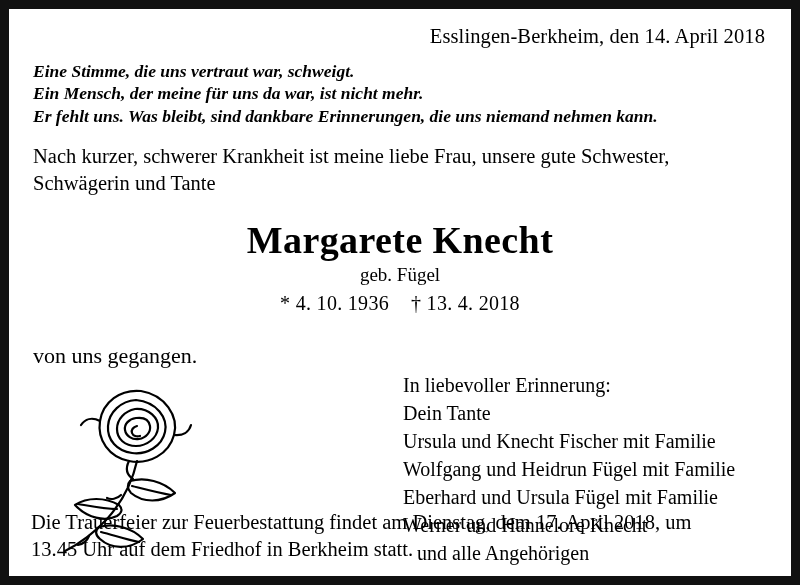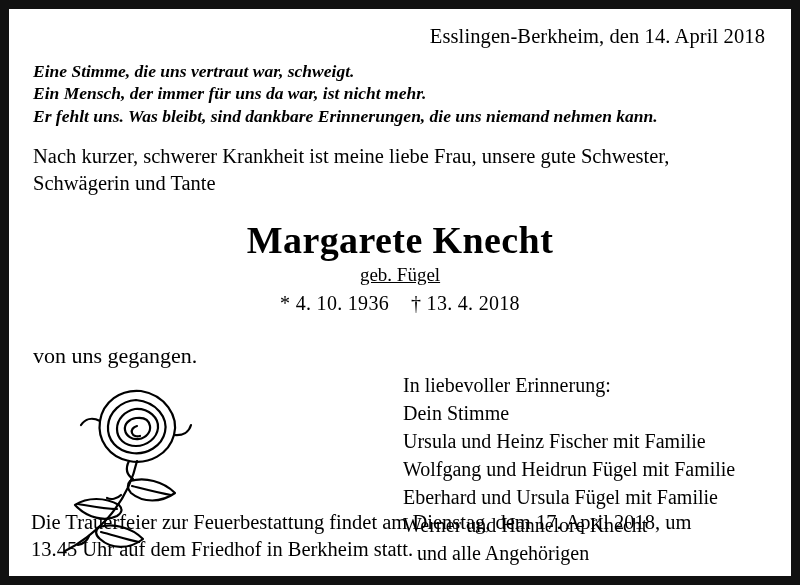--- a/index.html
+++ b/index.html
@@ -56,21 +56,20 @@
   .deceased-name {
     font-size: 38px;
     font-weight: bold;
     letter-spacing: 0.4px;
     line-height: 1.05;
   }
   .born-name {
     font-size: 19px;
     margin-top: 4px;
     line-height: 1.1;
-    text-decoration: underline;
   }
   .dates {
     font-size: 20px;
     margin-top: 6px;
     letter-spacing: 0.3px;
   }
   .dates .cross {
     margin-left: 22px;
   }
   .gone {
@@ -114,21 +113,21 @@
 </style>
 </head>
 <body>
 
 <div class="obituary">
 
   <div class="place-date">Esslingen-Berkheim, den 14. April 2018</div>
 
   <div class="verse">
     <div>Eine Stimme, die uns vertraut war, schweigt.</div>
-    <div>Ein Mensch, der immer für uns da war, ist nicht mehr.</div>
+    <div>Ein Mensch, der meine für uns da war, ist nicht mehr.</div>
     <div>Er fehlt uns. Was bleibt, sind dankbare Erinnerungen, die uns niemand nehmen kann.</div>
   </div>
 
   <div class="intro">
     <div>Nach kurzer, schwerer Krankheit ist meine liebe Frau, unsere gute Schwester,</div>
     <div>Schwägerin und Tante</div>
   </div>
 
   <div class="name-block">
     <div class="deceased-name">Margarete Knecht</div>
@@ -165,22 +164,22 @@
         <path d="M62 154 C76 150 94 154 106 166 C92 177 74 176 63 166 C58 162 58 157 62 154 Z"></path>
         <path d="M64 159 C76 162 91 167 102 169"></path>
 
         <path d="M84 122 C80 126 74 127 70 125"></path>
         <path d="M52 163 C50 168 46 171 41 172"></path>
       </g>
     </svg>
 
     <div class="mourners">
       <div>In liebevoller Erinnerung:</div>
-      <div>Dein Stimme</div>
-      <div>Ursula und Heinz Fischer mit Familie</div>
+      <div>Dein Tante</div>
+      <div>Ursula und Knecht Fischer mit Familie</div>
       <div>Wolfgang und Heidrun Fügel mit Familie</div>
       <div>Eberhard und Ursula Fügel mit Familie</div>
       <div>Werner und Hannelore Knecht</div>
       <div class="indent">und alle Angehörigen</div>
     </div>
 
   </div>
 
   <div class="ceremony">
     <div>Die Trauerfeier zur Feuerbestattung findet am Dienstag, dem 17. April 2018, um</div>

